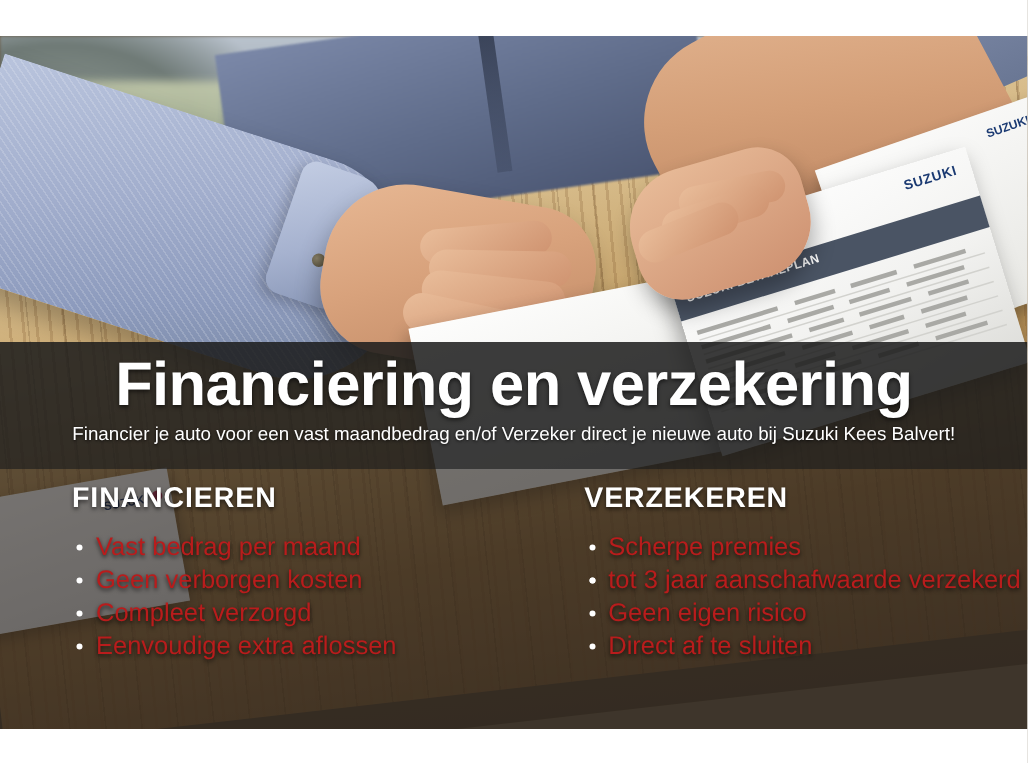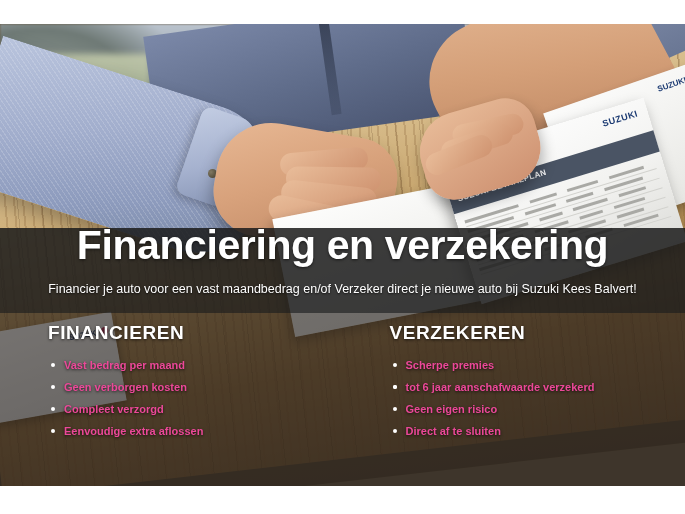--- a/index.html
+++ b/index.html
@@ -318,21 +318,21 @@
   .overlay-body {
     position: absolute;
     left: 0; top: 313px;
     width: 685px; height: 173px;
     background: rgba(36,31,27,.62);
   }
 
   
   .title {
     position: absolute;
-    left: 0; top: 221px;
+    left: 0; top: 232px;
     width: 685px;
     text-align: center;
     color: #ffffff;
     font-size: 41px;
     font-weight: bold;
     letter-spacing: -0.4px;
     line-height: 48px;
     font-family: "Liberation Sans", sans-serif;
     text-shadow: 0 1px 3px rgba(0,0,0,.6);
   }
@@ -369,26 +369,25 @@
     margin: 0 0 10px 0;
     text-shadow: 0 1px 3px rgba(0,0,0,.65);
   }
   ul.bullets {
     list-style: none;
     margin: 0;
     padding: 0 0 0 16px;
   }
   ul.bullets li {
     position: relative;
-    color: #ec4899;
-    font-size: 11px;
+    color: #b91c1c;
+    font-size: 17px;
     line-height: 22px;
     white-space: nowrap;
     text-shadow: 0 1px 3px rgba(0,0,0,.7);
-    font-weight: bold;
   }
   ul.bullets li .dot {
     position: absolute;
     left: -13px;
     top: 9px;
     width: 4px;
     height: 4px;
     border-radius: 50%;
     background: #ffffff;
   }
@@ -485,21 +484,21 @@
         <li><span class="dot"></span><span>Compleet verzorgd</span></li>
         <li><span class="dot"></span><span>Eenvoudige extra aflossen</span></li>
       </ul>
     </div>
 
     <div class="col col-right">
       <div class="col-heading">VERZEKEREN</div>
       <ul class="bullets">
         <li><span class="dot"></span><span>Scherpe premies</span></li>
         <li><span class="dot"></span></li>
-        <li><span class="dot"></span><span>tot 6 jaar aanschafwaarde verzekerd</span></li>
+        <li><span class="dot"></span><span>tot 3 jaar aanschafwaarde verzekerd</span></li>
         <li><span class="dot"></span><span>Geen eigen risico</span></li>
         <li><span class="dot"></span><span>Direct af te sluiten</span></li>
       </ul>
     </div>
 
   </div>
 
   <div class="band-top"></div>
   <div class="band-bottom"></div>
 

